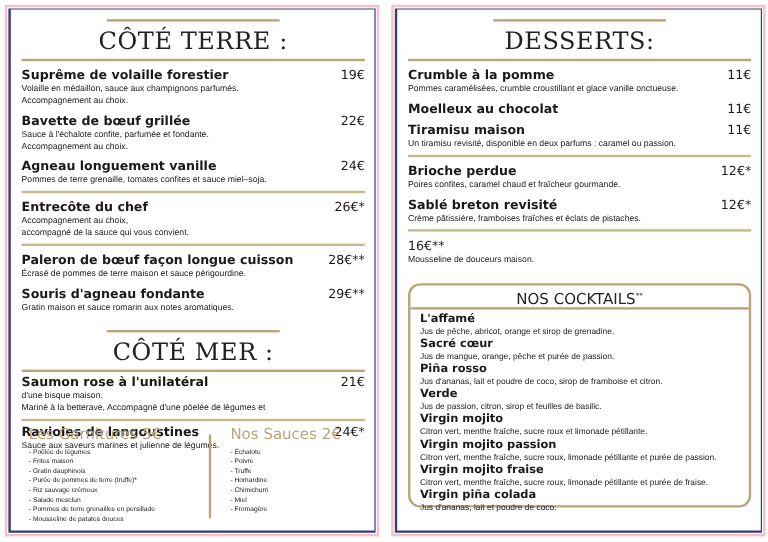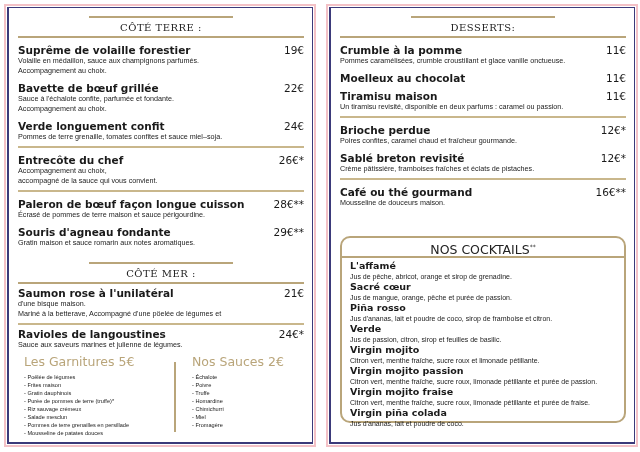--- a/index.html
+++ b/index.html
@@ -6,21 +6,21 @@
   body { width:640px; height:452px; background:#ffffff; position:relative; overflow:hidden;
          font-family:"DejaVu Sans", sans-serif; color:#1a1a1a; }
   .page { position:absolute; top:4px; width:312px; height:443px; box-sizing:border-box;
           border:2px solid #f3c1c6; }
   .page-inner { position:absolute; inset:1px; border:1px solid #3b3a7a; border-left-width:2px; border-bottom-width:2px; }
   #left { left:4px; }
   #right { left:326px;padding-left:32px; }
   .content { position:absolute; left:12px; right:10px; top:10px; }
   .goldline { height:2px; background:#b9a57a; }
   .shortline { width:144px; margin:0 auto; }
-  .sec-title { text-align:center; font-family:"DejaVu Serif", serif; font-size:10px; letter-spacing:0.5px;
+  .sec-title { text-align:center; font-family:"DejaVu Serif", serif; font-size:20px; letter-spacing:0.5px;
                color:#222; margin:4px 0 3px 0; }
   .item { margin-top:6px; }
   .item-head { display:flex; justify-content:space-between; align-items:baseline; }
   .item-name { font-family:"DejaVu Sans", sans-serif; font-weight:bold; font-size:10.5px; }
   .item-price { font-weight:normal; font-size:10.5px; }
   .item-desc { font-family:"Liberation Sans", sans-serif; font-size:7.2px; line-height:10px; color:#222; }
   .sep { height:2px; background:#c9b78c; margin-top:4px; }
   .sides { position:absolute; left:18px; right:30px; top:348px; display:flex; }
   .sides .col { flex:1; }
   .sides .col.left { flex:0 0 150px; }
@@ -58,21 +58,21 @@
     <div class="item">
       <div class="item-head">
           <span class="item-name">Bavette de bœuf grillée</span>
           <span class="item-price">22€</span>
         </div>
       <div class="item-desc">Sauce à l'échalote confite, parfumée et fondante.</div>
       <div class="item-desc">Accompagnement au choix.</div>
     </div>
     <div class="item">
       <div class="item-head">
-          <span class="item-name">Verde longuement confit</span>
+          <span class="item-name">Agneau longuement vanille</span>
           <span class="item-price">24€</span>
         </div>
       <div class="item-desc">Pommes de terre grenaille, tomates confites et sauce miel–soja.</div>
     </div>
     <div class="sep"></div>
     <div class="item">
       <div class="item-head">
           <span class="item-name">Entrecôte du chef</span>
           <span class="item-price">26€*</span>
         </div>
@@ -184,21 +184,20 @@
     <div class="item">
       <div class="item-head">
           <span class="item-name">Sablé breton revisité</span>
           <span class="item-price">12€*</span>
         </div>
       <div class="item-desc">Crème pâtissière, framboises fraîches et éclats de pistaches.</div>
     </div>
     <div class="sep"></div>
     <div class="item">
       <div class="item-head">
-          <span class="item-name">Café ou thé gourmand</span>
           <span class="item-price">16€**</span>
         </div>
       <div class="item-desc">Mousseline de douceurs maison.</div>
     </div>
   </div>
 
   <div class="cocktail-box">
     <div class="cocktail-title"><span>NOS COCKTAILS</span><sup>**</sup></div>
     <div class="cocktails">
       <div>

